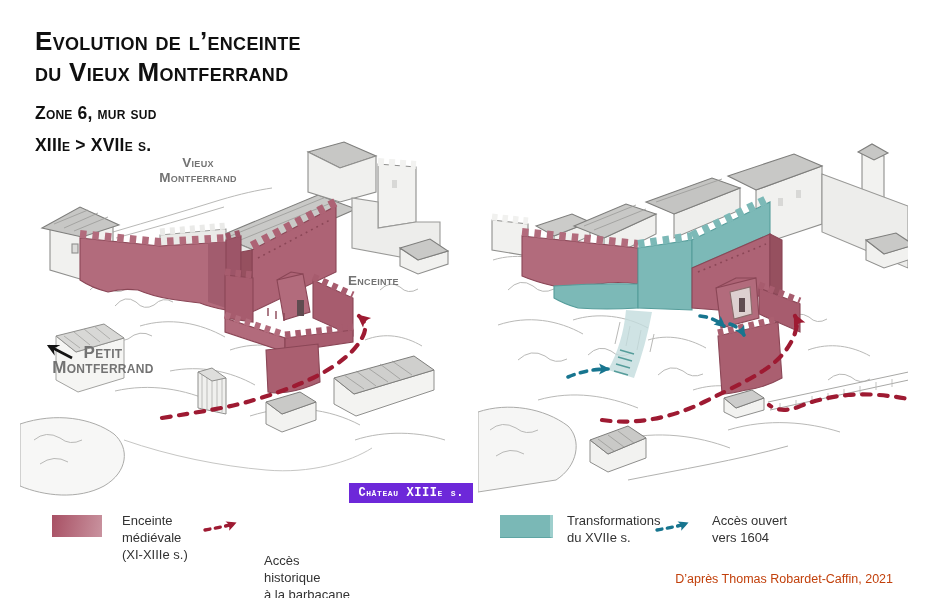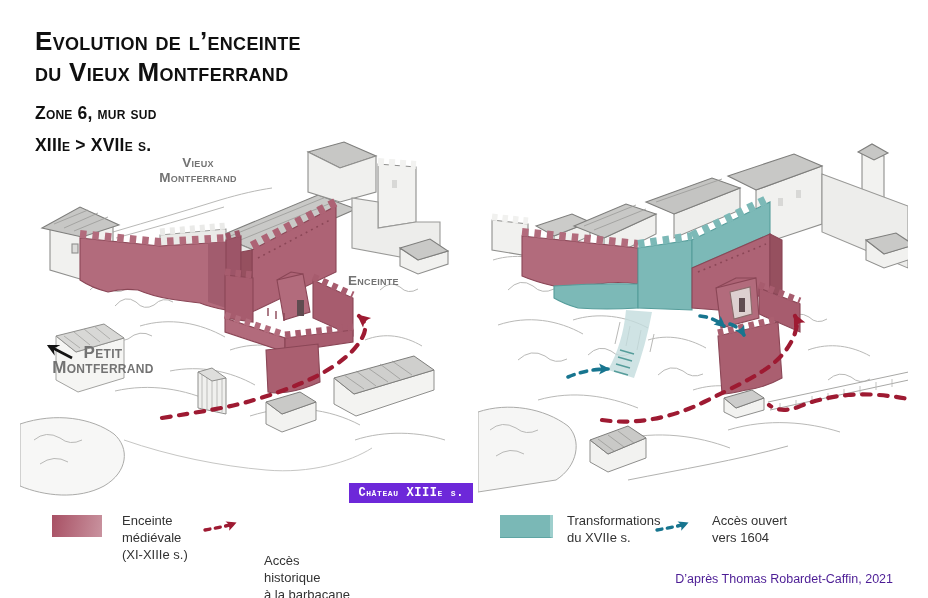--- a/index.html
+++ b/index.html
@@ -35,21 +35,21 @@
   .swatch-medieval{left:52px;background:linear-gradient(100deg,#a85064 0%,#c9939f 100%);}
   .swatch-transform{left:500px;background:#7ab8b6;border-right:3px solid #9ecfcd;border-bottom:1px solid #5ea5a3;}
   .legend-arrow{position:absolute;top:515px;width:48px;height:22px;}
   .arrow-historic{left:201px;}
   .arrow-opened{left:653px;}
   .txt-medieval{left:122px;}
   .txt-historic{left:264px;margin-top:40px;}
   .txt-transform{left:567px;}
   .txt-opened{left:712px;}
 
-  .credit{position:absolute;right:15px;top:572px;font-size:12.5px;color:#4c1d95;}
+  .credit{position:absolute;right:15px;top:572px;font-size:12.5px;color:#c2410c;}
 </style>
 </head>
 <body>
 
 <div class="canvas">
 
   <div class="title sc pre">Evolution de l’enceinte
 du Vieux Montferrand</div>
   <div class="subtitle sc pre">Zone 6, mur sud
 XIIIe &gt; XVIIe s.</div>

